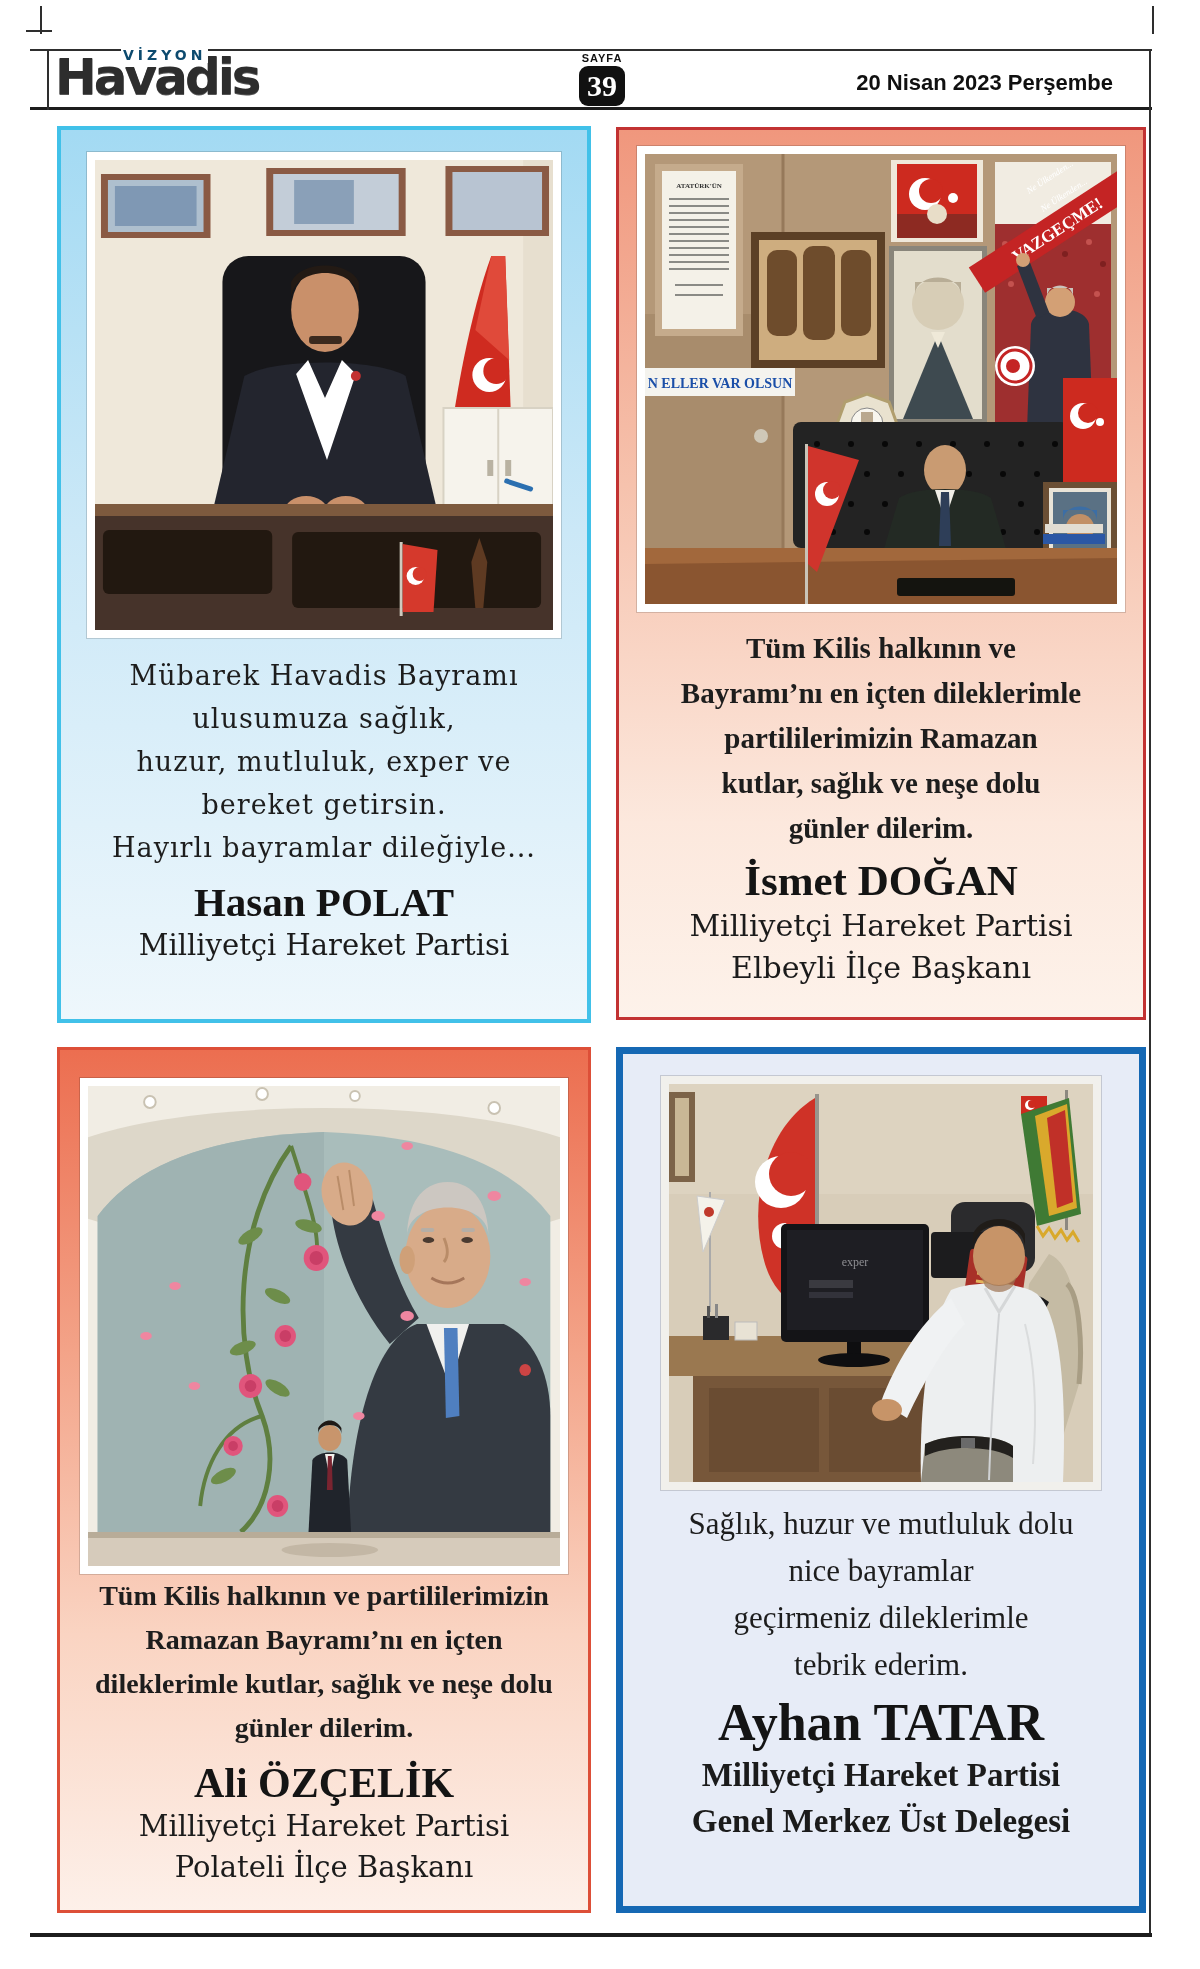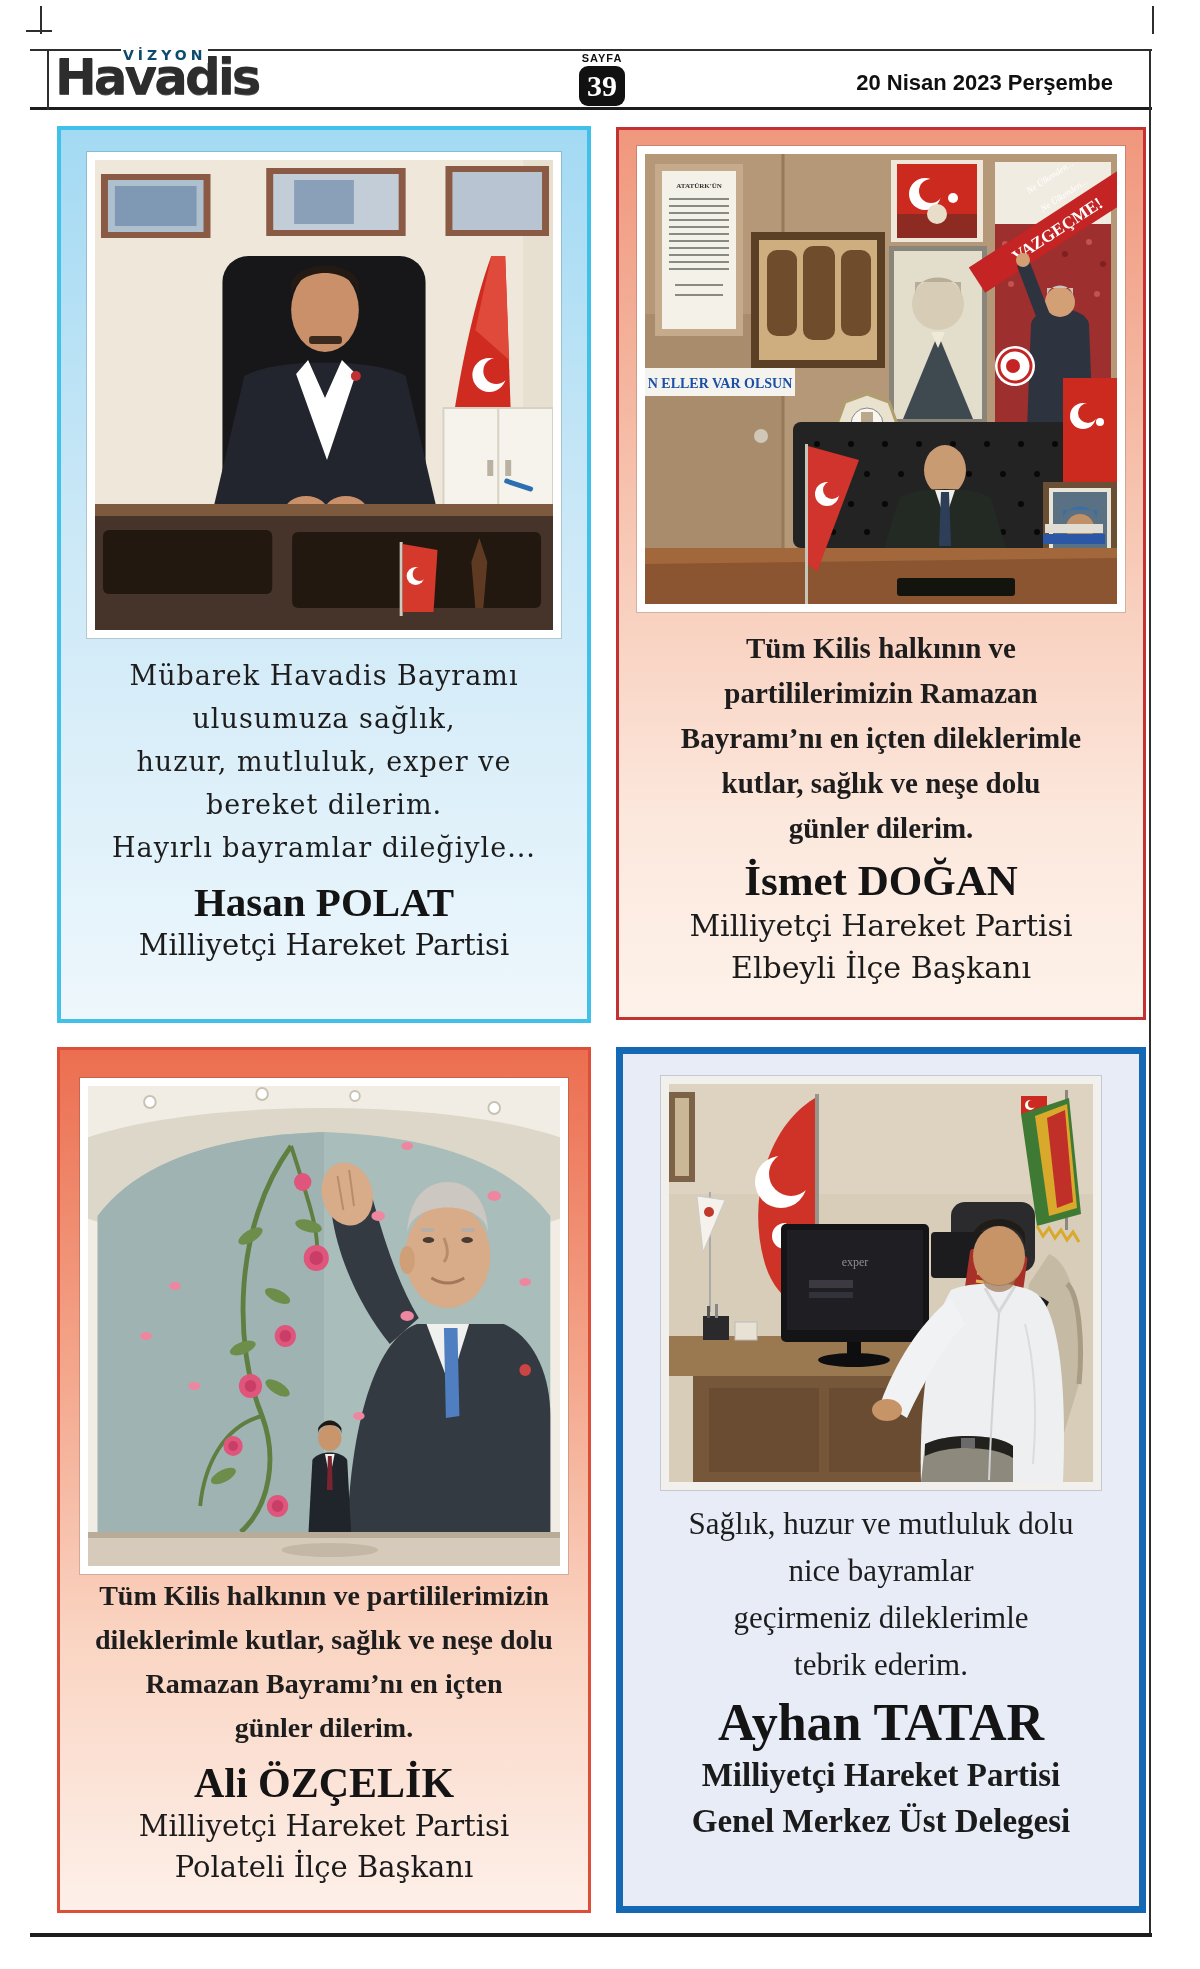--- a/index.html
+++ b/index.html
@@ -128,21 +128,21 @@
             <circle cx="326" cy="414" r="7" fill="#d5392c"></circle>
           <path d="M378,402 l8,-24 l8,24 l-4,46 l-8,0 Z" fill="#5e3a22"></path>
         </g>
         <rect x="412" y="318" width="30" height="5" rx="2" fill="#2b6fb0" transform="rotate(18 412 318)"></rect>
       </svg>
     </div>
     <div class="msg m1">
       <div>Mübarek Havadis Bayramı</div>
       <div>ulusumuza sağlık,</div>
       <div>huzur, mutluluk, exper ve</div>
-      <div>bereket dilerim.</div>
+      <div>bereket getirsin.</div>
       <div>Hayırlı bayramlar dileğiyle...</div>
     </div>
     <div class="name n1">Hasan POLAT</div>
     <div class="s1">Milliyetçi Hareket Partisi</div>
   </section>
 
   <section class="box box2">
     <div class="photo p2">
       <svg viewBox="0 0 472 450" preserveAspectRatio="none">
         <rect width="472" height="450" fill="#b49878"></rect>
@@ -291,22 +291,22 @@
         <g>
           <rect x="160" y="290" width="3" height="160" fill="#c9c4b8"></rect>
           <path d="M163,292 L214,306 L172,418 L163,410 Z" fill="#d0342c"></path>
           <circle cx="182" cy="340" r="12" fill="#fff"></circle>
             <circle cx="187" cy="336" r="9" fill="#d0342c"></circle>
         </g>
       </svg>
     </div>
     <div class="msg m2">
       <div>Tüm Kilis halkının ve</div>
+      <div>Bayramı’nı en içten dileklerimle</div>
       <div>partililerimizin Ramazan</div>
-      <div>Bayramı’nı en içten dileklerimle</div>
       <div>kutlar, sağlık ve neşe dolu</div>
       <div>günler dilerim.</div>
     </div>
     <div class="name n2">İsmet DOĞAN</div>
     <div class="s2">Milliyetçi Hareket Partisi</div>
     <div class="s2">Elbeyli İlçe Başkanı</div>
   </section>
 
   <section class="box box3">
     <div class="photo p3">
@@ -382,22 +382,22 @@
         </g>
         <g>
           <rect x="0" y="446" width="488" height="34" fill="#d6cbbb"></rect>
           <rect x="0" y="446" width="488" height="6" fill="#b8ac98"></rect>
           <ellipse cx="250" cy="464" rx="50" ry="7" fill="#c3b7a5"></ellipse>
         </g>
       </svg>
     </div>
     <div class="msg m3">
       <div>Tüm Kilis halkının ve partililerimizin</div>
+      <div>Ramazan Bayramı’nı en içten</div>
       <div>dileklerimle kutlar, sağlık ve neşe dolu</div>
-      <div>Ramazan Bayramı’nı en içten</div>
       <div>günler dilerim.</div>
     </div>
     <div class="name n3">Ali ÖZÇELİK</div>
     <div class="s3">Milliyetçi Hareket Partisi</div>
     <div class="s3">Polateli İlçe Başkanı</div>
   </section>
 
   <section class="box box4">
     <div class="photo p4">
       <svg viewBox="0 0 424 398" preserveAspectRatio="none">

